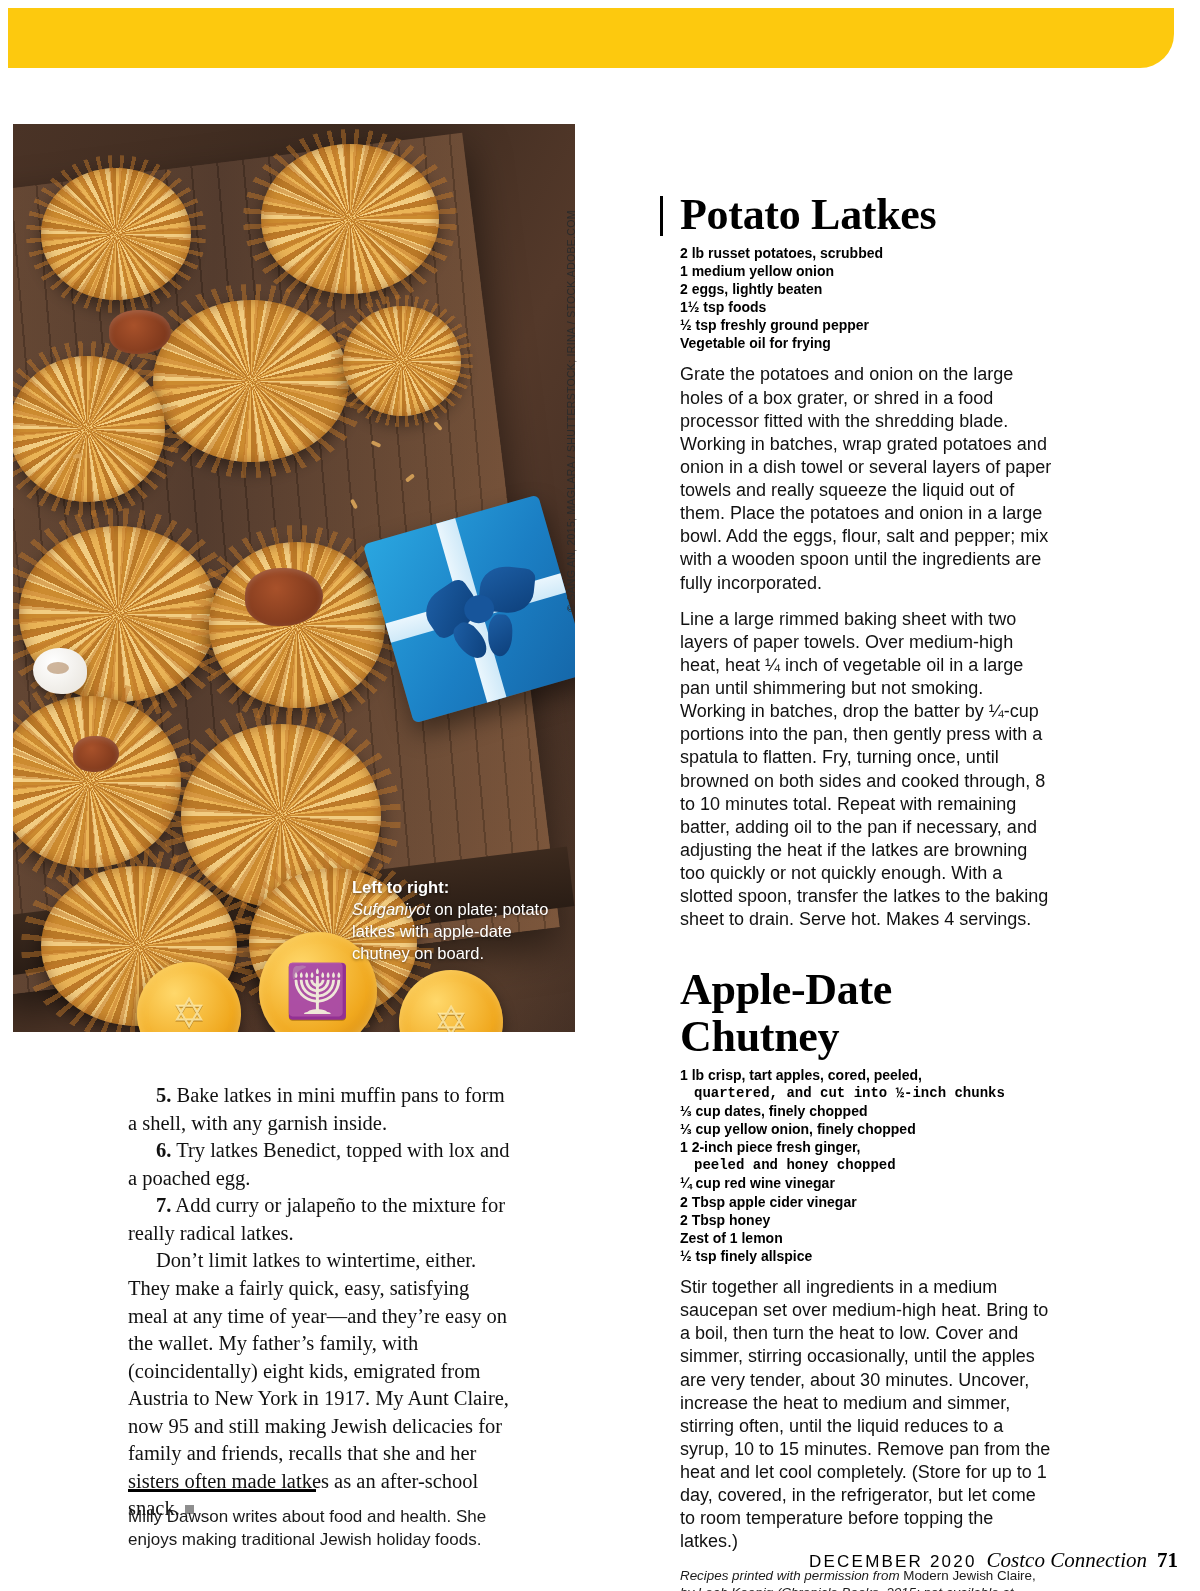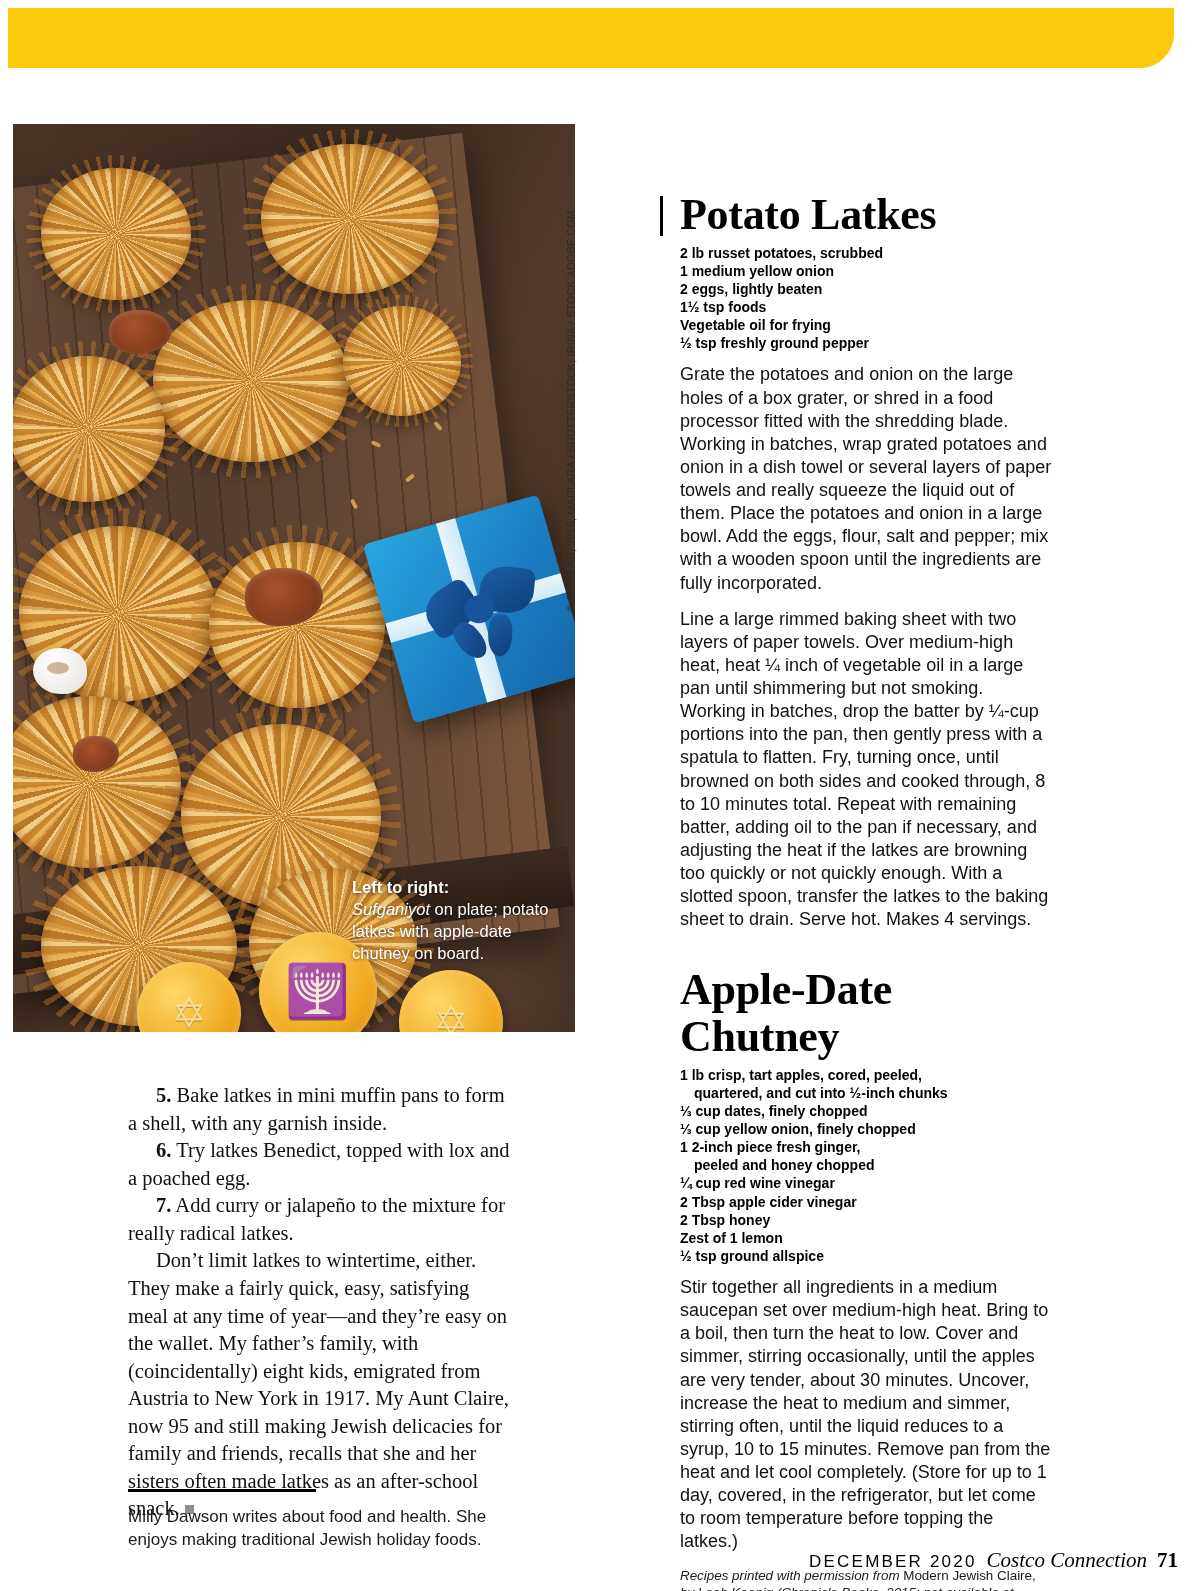--- a/index.html
+++ b/index.html
@@ -233,21 +233,21 @@
   }
   .ingredients {
     list-style: none;
     font-size: 14px;
     font-weight: 700;
     line-height: 1.295;
     color: #000;
     margin-bottom: 11px;
   }
   .ingredients li { }
-  .ingredients li .cont { display: block; padding-left: 14px; }
+  .ingredients li .cont { display: block; padding-left: 14px; font-family: Liberation Mono, monospace; }
   .steps p {
     font-size: 18px;
     line-height: 1.285;
     color: #111;
     margin-bottom: 13px;
   }
   .recipe-2 { margin-top: 36px; }
   .credit-note {
     margin-top: 10px;
     font-style: italic;
@@ -363,22 +363,22 @@
 
   <div class="right-col">
 
     <div>
       <div class="recipe-title">Potato Latkes</div>
       <ul class="ingredients">
         <li><span>2 lb russet potatoes, scrubbed</span></li>
         <li><span>1 medium yellow onion</span></li>
         <li><span>2 eggs, lightly beaten</span></li>
         <li><span>1½ tsp foods</span></li>
+        <li><span>½ tsp freshly ground pepper</span></li>
         <li><span>Vegetable oil for frying</span></li>
-        <li><span>½ tsp freshly ground pepper</span></li>
       </ul>
       <div class="steps">
         <p>Grate the potatoes and onion on the large holes of a box grater, or shred in a food processor fitted with the shredding blade. Working in batches, wrap grated potatoes and onion in a dish towel or several layers of paper towels and really squeeze the liquid out of them. Place the potatoes and onion in a large bowl. Add the eggs, flour, salt and pepper; mix with a wooden spoon until the ingredients are fully incorporated.</p>
         <p>Line a large rimmed baking sheet with two layers of paper towels. Over medium-high heat, heat ¼ inch of vegetable oil in a large pan until shimmering but not smoking. Working in batches, drop the batter by ¼-cup portions into the pan, then gently press with a spatula to flatten. Fry, turning once, until browned on both sides and cooked through, 8 to 10 minutes total. Repeat with remaining batter, adding oil to the pan if necessary, and adjusting the heat if the latkes are browning too quickly or not quickly enough. With a slotted spoon, transfer the latkes to the baking sheet to drain. Serve hot. Makes 4 servings.</p>
       </div>
     </div>
 
     <div class="recipe-2">
       <div class="recipe-title">Apple-Date Chutney</div>
       <ul class="ingredients">
@@ -389,21 +389,21 @@
         <li><span>⅓ cup dates, finely chopped</span></li>
         <li><span>⅓ cup yellow onion, finely chopped</span></li>
         <li>
           <span>1 2-inch piece fresh ginger,</span>
           <span class="cont">peeled and honey chopped</span>
         </li>
         <li><span>¼ cup red wine vinegar</span></li>
         <li><span>2 Tbsp apple cider vinegar</span></li>
         <li><span>2 Tbsp honey</span></li>
         <li><span>Zest of 1 lemon</span></li>
-        <li><span>½ tsp ground allspice</span></li>
+        <li><span>½ tsp finely allspice</span></li>
       </ul>
       <div class="steps">
         <p>Stir together all ingredients in a medium saucepan set over medium-high heat. Bring to a boil, then turn the heat to low. Cover and simmer, stirring occasionally, until the apples are very tender, about 30 minutes. Uncover, increase the heat to medium and simmer, stirring often, until the liquid reduces to a syrup, 10 to 15 minutes. Remove pan from the heat and let cool completely. (Store for up to 1 day, covered, in the refrigerator, but let come to room temperature before topping the latkes.)</p>
       </div>
     </div>
 
     <div class="credit-note"><span>Recipes printed with permission from </span><span class="roman">Modern Jewish Claire,</span><span> by Leah Koenig (Chronicle Books, 2015; not available at Costco).</span></div>
   </div>
 
   <div class="footer">

